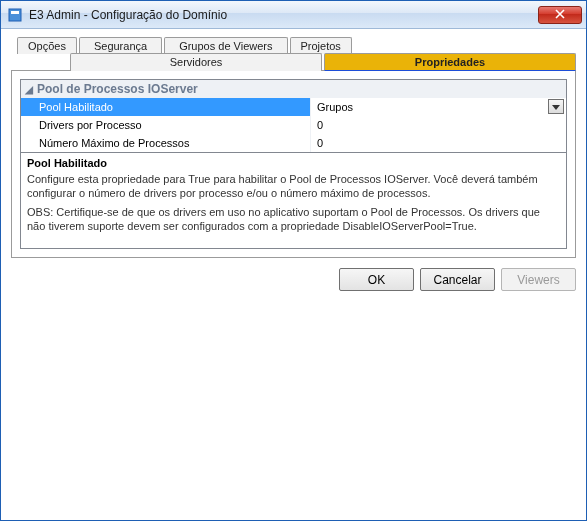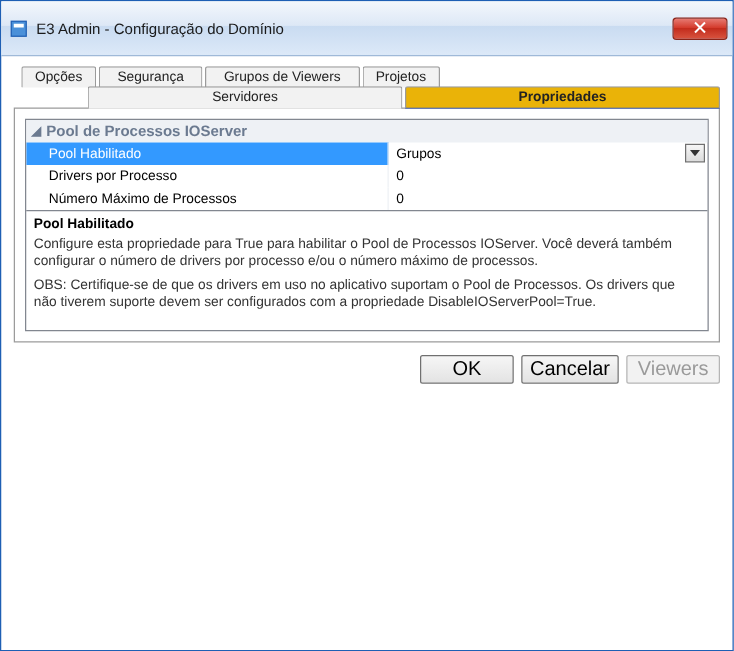--- a/index.html
+++ b/index.html
@@ -8,21 +8,21 @@
     font-family: "Segoe UI", Tahoma, sans-serif;
     font-size: 12px;
     background: #fff;
     width: 587px;
     height: 521px;
     overflow: hidden;
     border: 1px solid #1e5fb4;
   }
   
   .titlebar {
-    height: 44px;
+    height: 28px;
     background: linear-gradient(to bottom, #f3f7fc 0%, #dde8f6 45%, #c9dbf1 46%, #dce9f8 100%);
     border-bottom: 1px solid #9fb9d8;
     display: flex;
     align-items: center;
     padding: 0 4px 0 6px;
   }
   .titlebar .app-icon {
     width: 16px; height: 16px;
     margin-right: 6px;
     display: inline-flex; align-items:center; justify-content:center;
@@ -176,21 +176,21 @@
     display: flex;
     justify-content: flex-end;
     gap: 6px;
     padding-top: 10px;
   }
   .btn {
     min-width: 75px;
     height: 23px;
     border: 1px solid #707070;
     background: linear-gradient(to bottom,#f6f6f6,#e3e3e3);
-    font-size: 16px;
+    font-size: 12px;
     color: #000;
     cursor: default;
     border-radius: 2px;
   }
   .btn:disabled, .btn.disabled {
     color: #9a9a9a;
     border-color: #b5b5b5;
     background: #f2f2f2;
   }
 </style>

